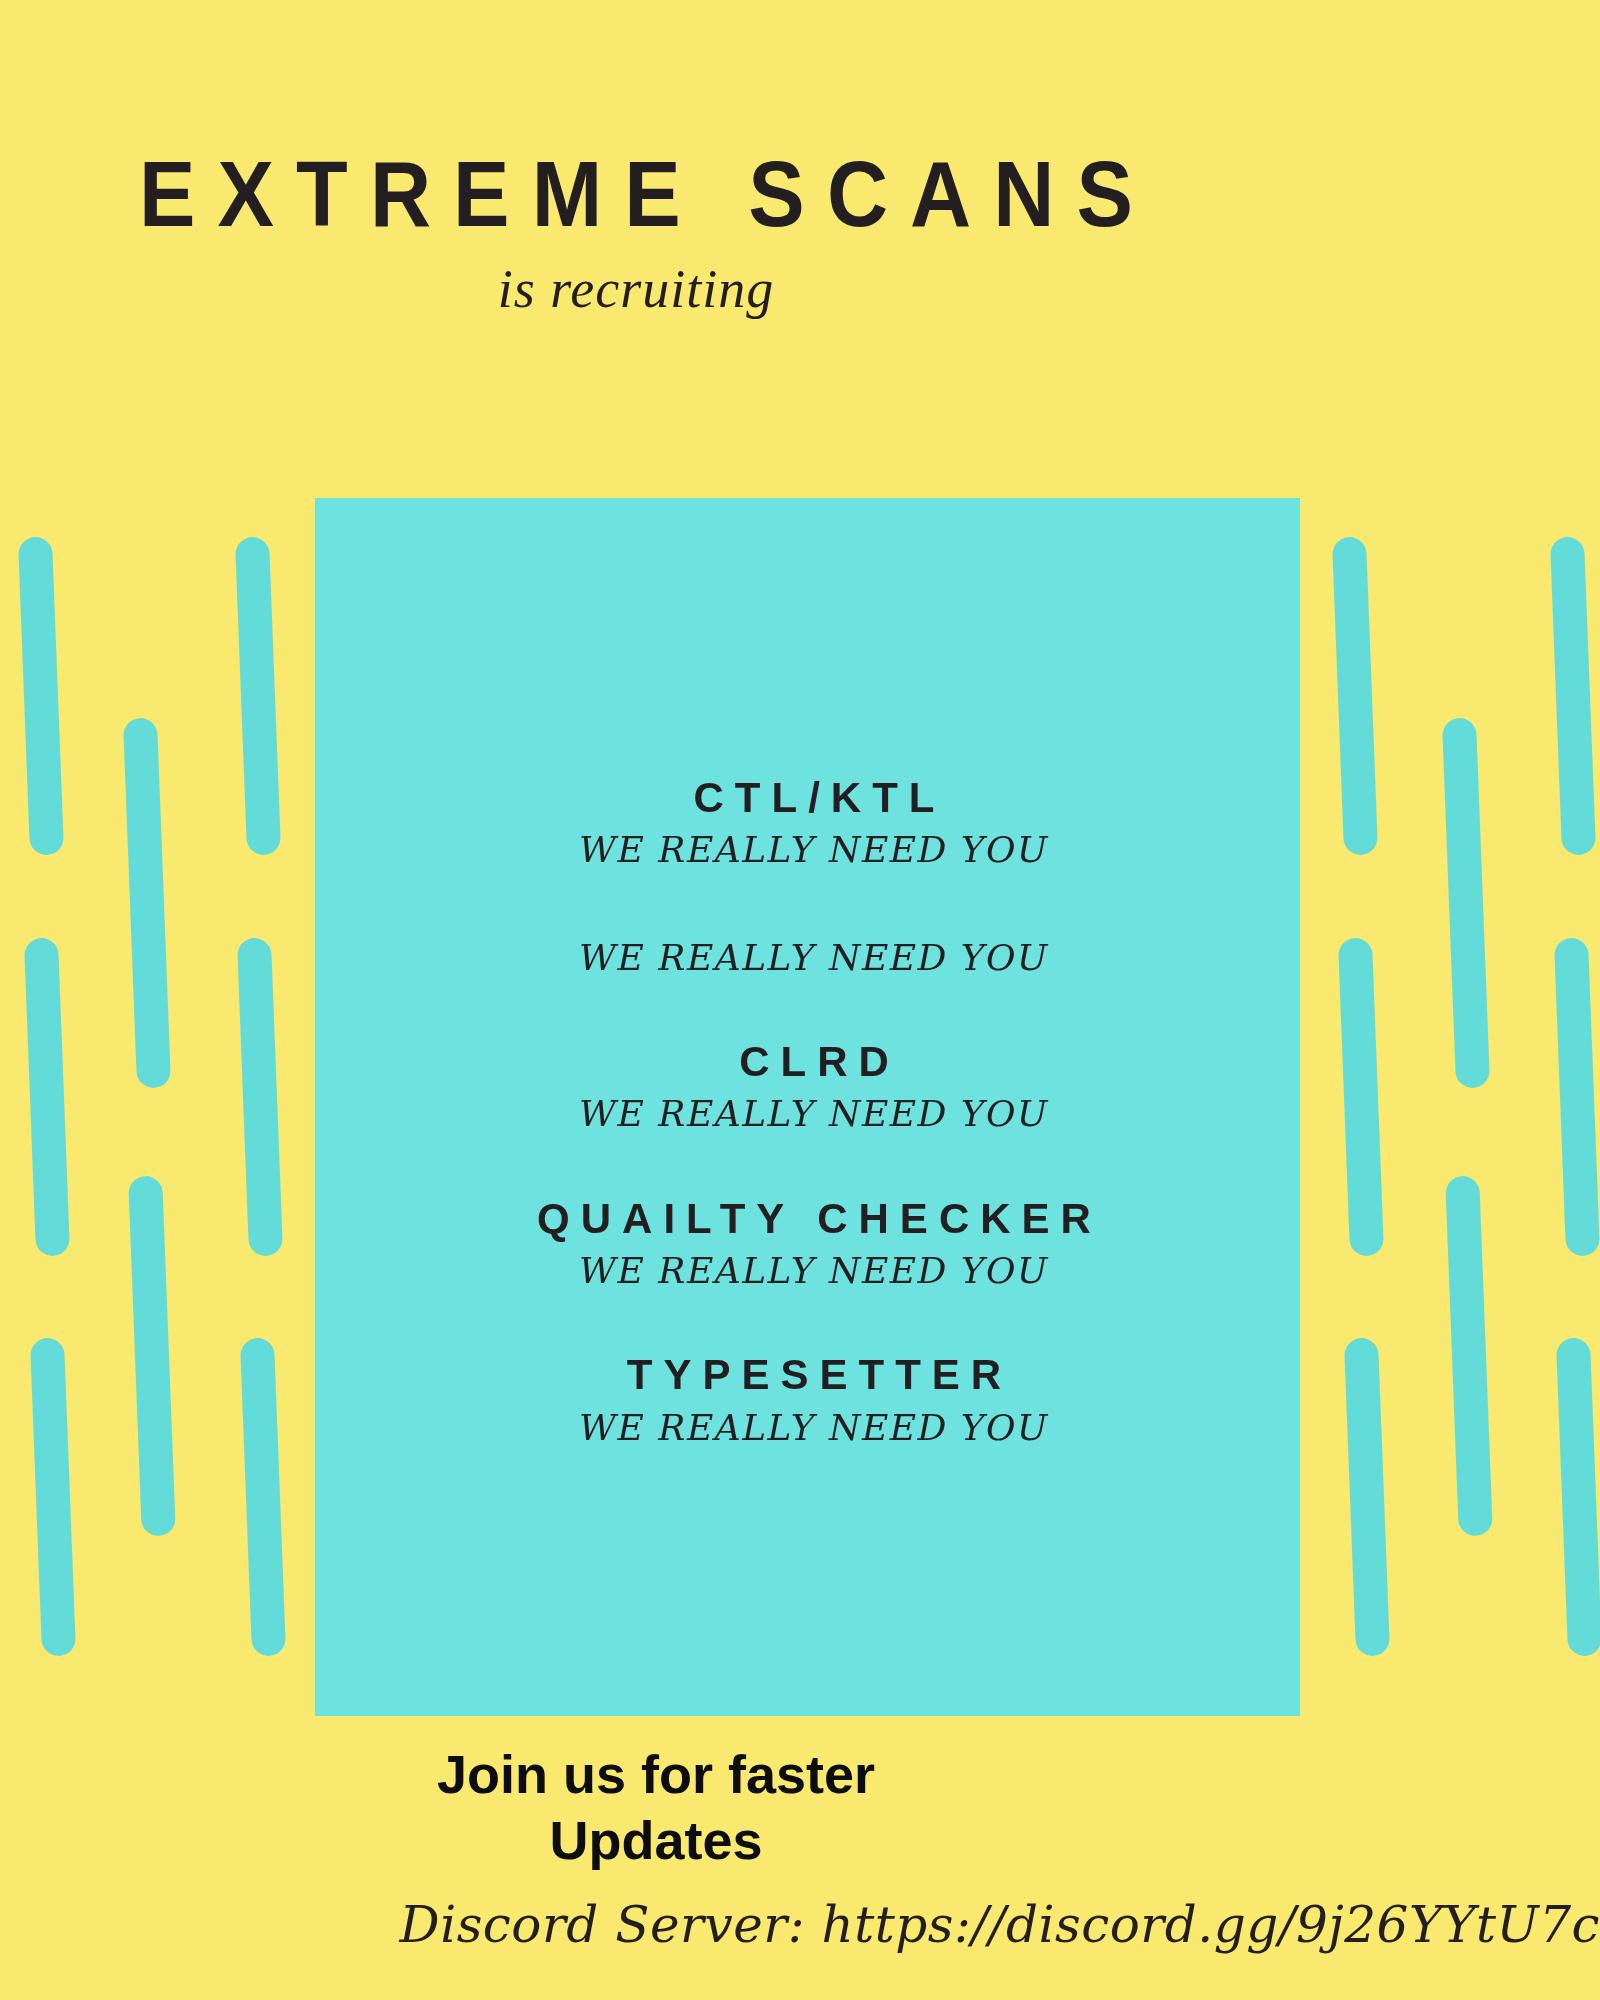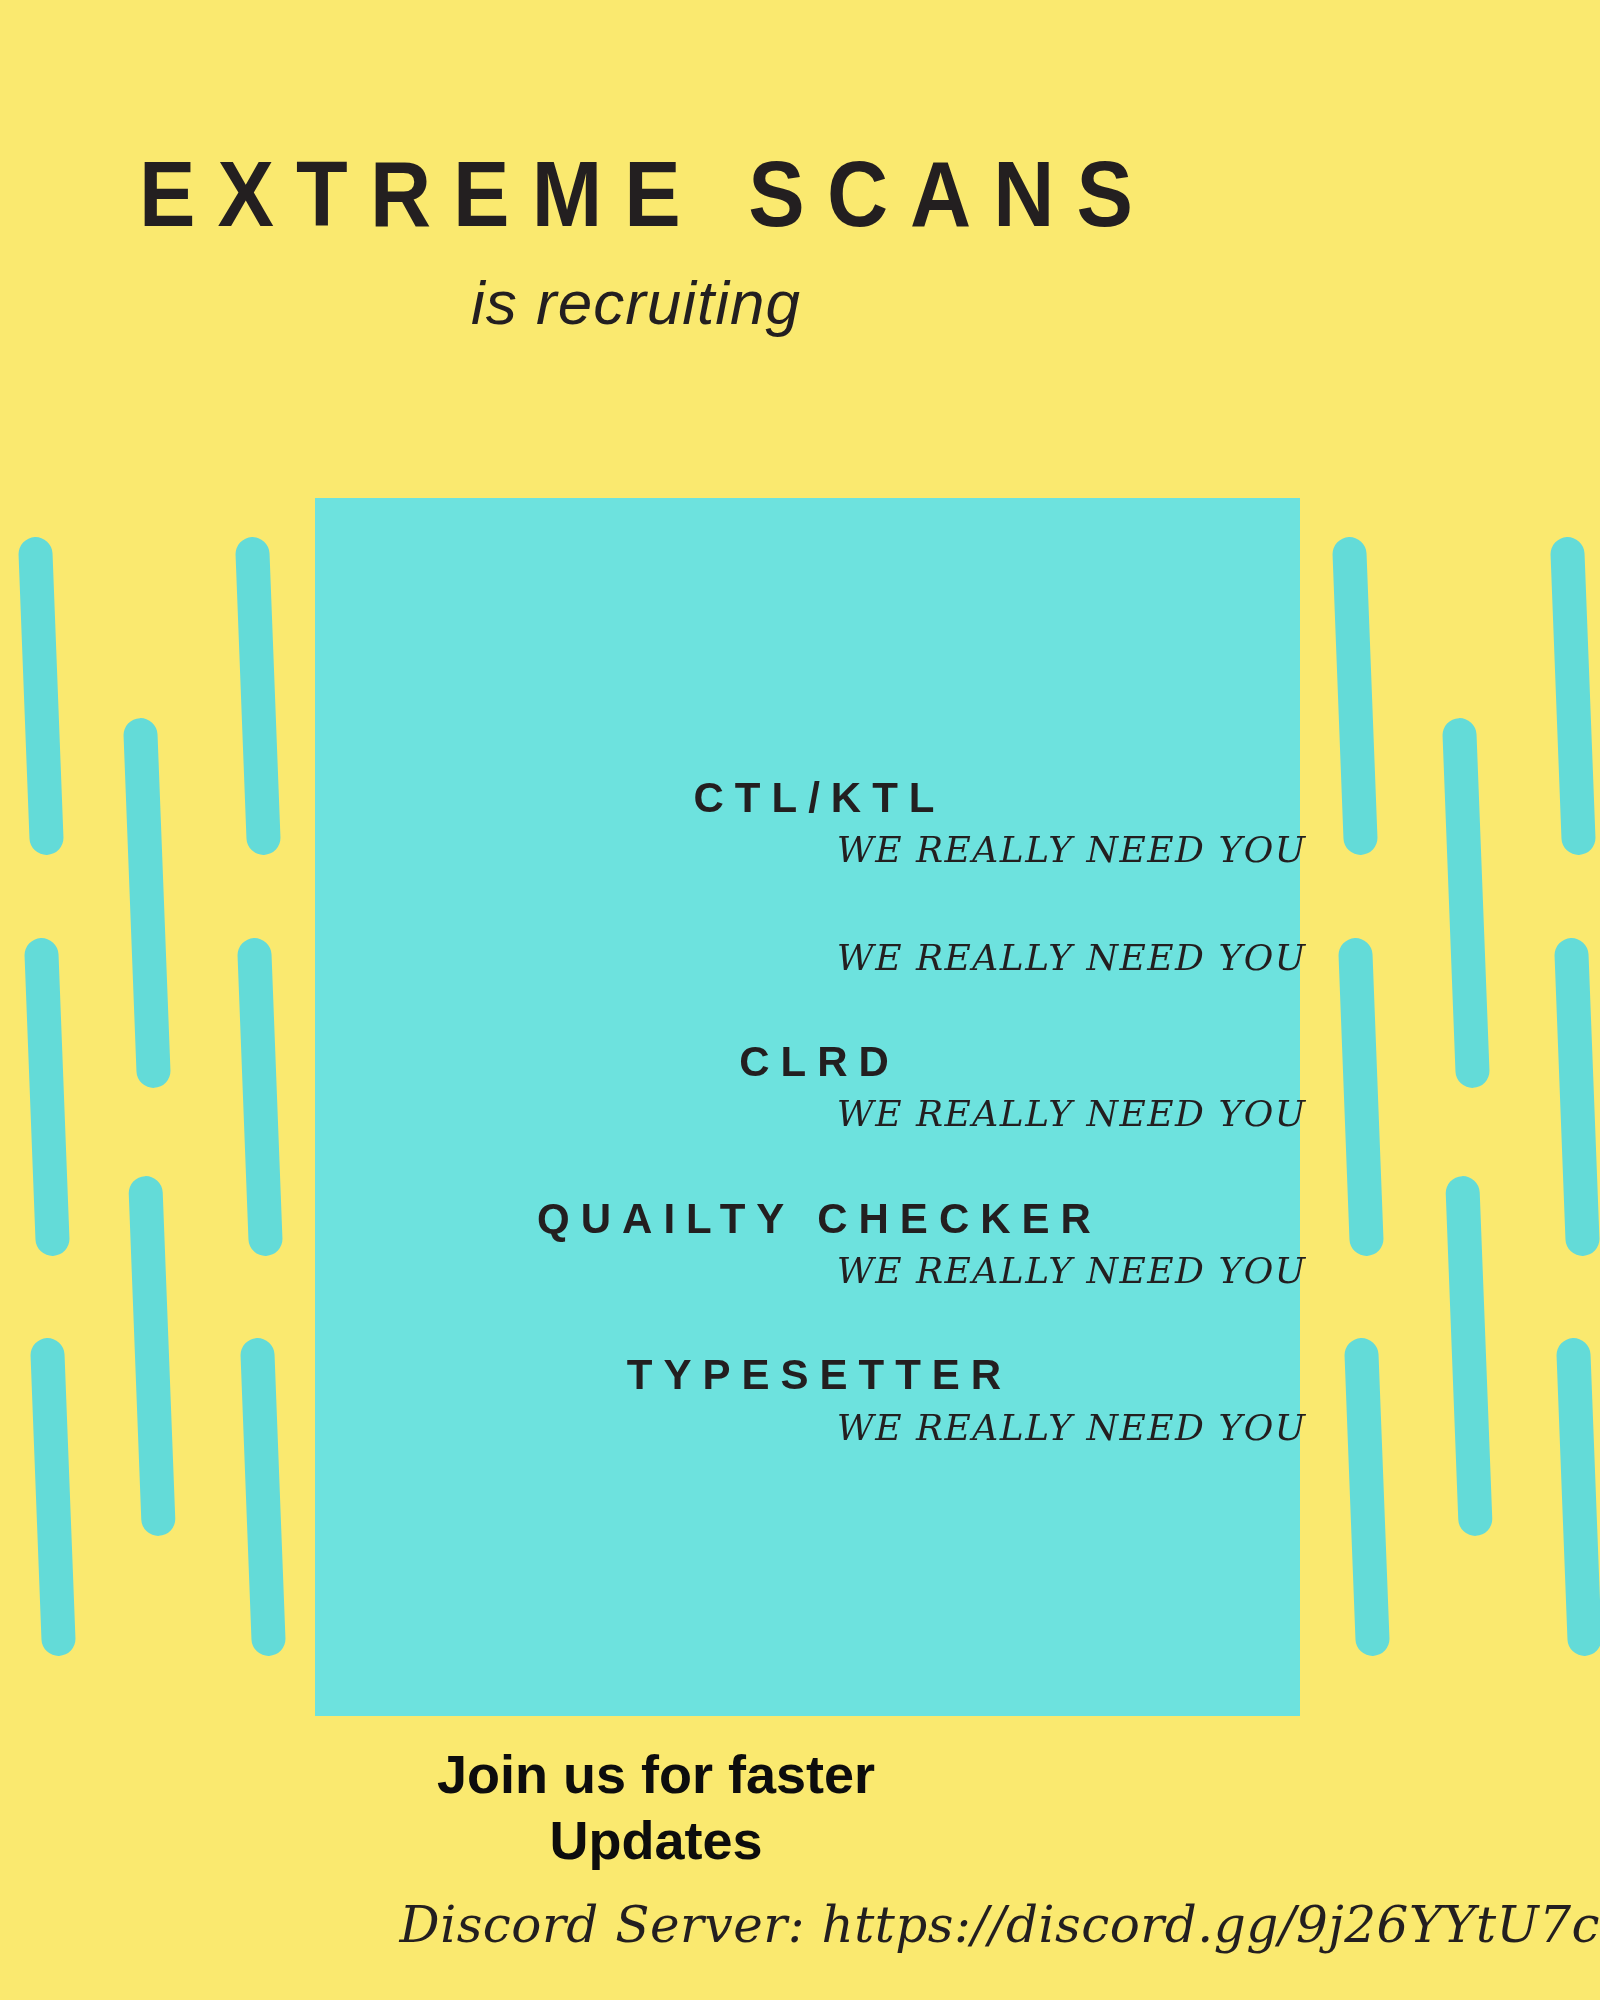--- a/index.html
+++ b/index.html
@@ -43,26 +43,26 @@
     font-family: "Liberation Sans", sans-serif;
     font-weight: 700;
     font-size: 92px;
     line-height: 1.0;
     letter-spacing: 24px;
     text-indent: 24px;
     color: #231f20;
     transform: scaleX(0.92);
   }
   .subtitle {
-    margin: 10px;
+    margin: 0;
     padding-top: 22px;
-    font-family: Liberation Sans, sans-serif;
+    font-family: Liberation Serif, serif;
     font-style: italic;
     font-weight: 400;
-    font-size: 62px;
+    font-size: 54px;
     line-height: 1.0;
     color: #231f20;
     letter-spacing: 1px;
   }
 
   
   .panel {
     position: absolute;
     left: 315px;
     top: 498px;
@@ -100,21 +100,20 @@
   }
   .role-note {
     font-family: "DejaVu Serif", "Liberation Serif", serif;
     font-style: italic;
     font-weight: 400;
     font-size: 36px;
     letter-spacing: 1.5px;
     color: #231f20;
     line-height: 1.2;
     margin-top: 6px;
-    text-align: right;
   }
 
   
   .cta {
     position: absolute;
     left: 0;
     top: 1742px;
     width: 1312px;
     text-align: center;
     font-family: Liberation Sans, sans-serif;

